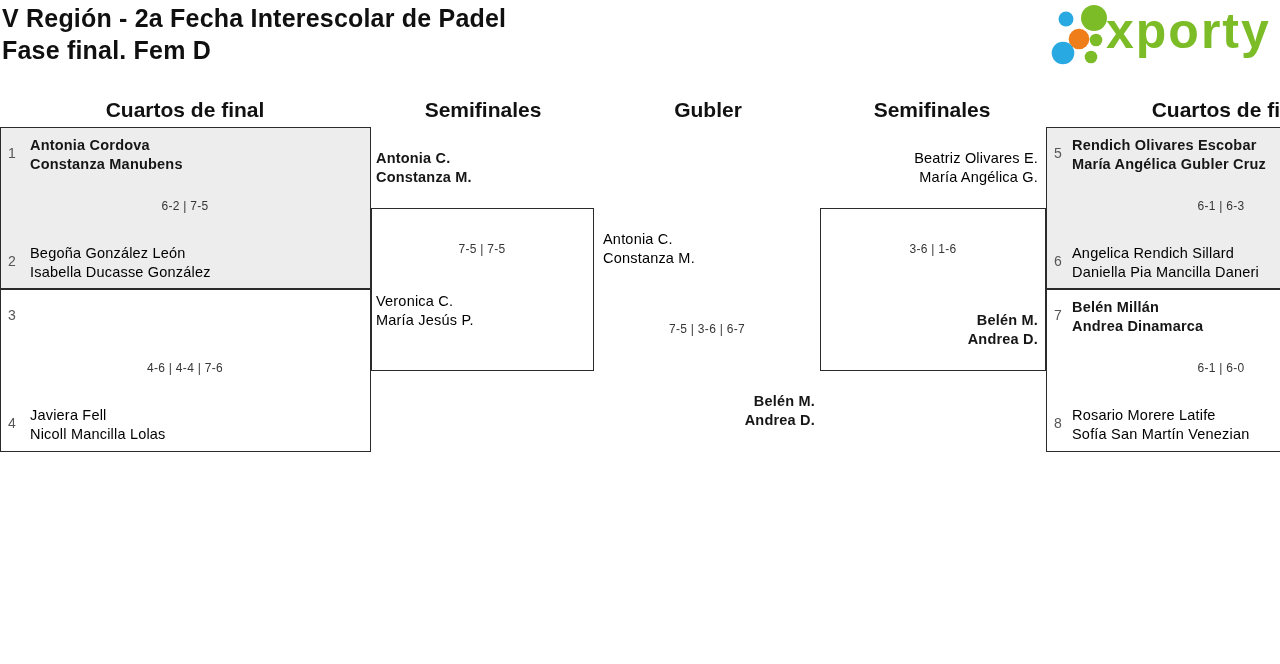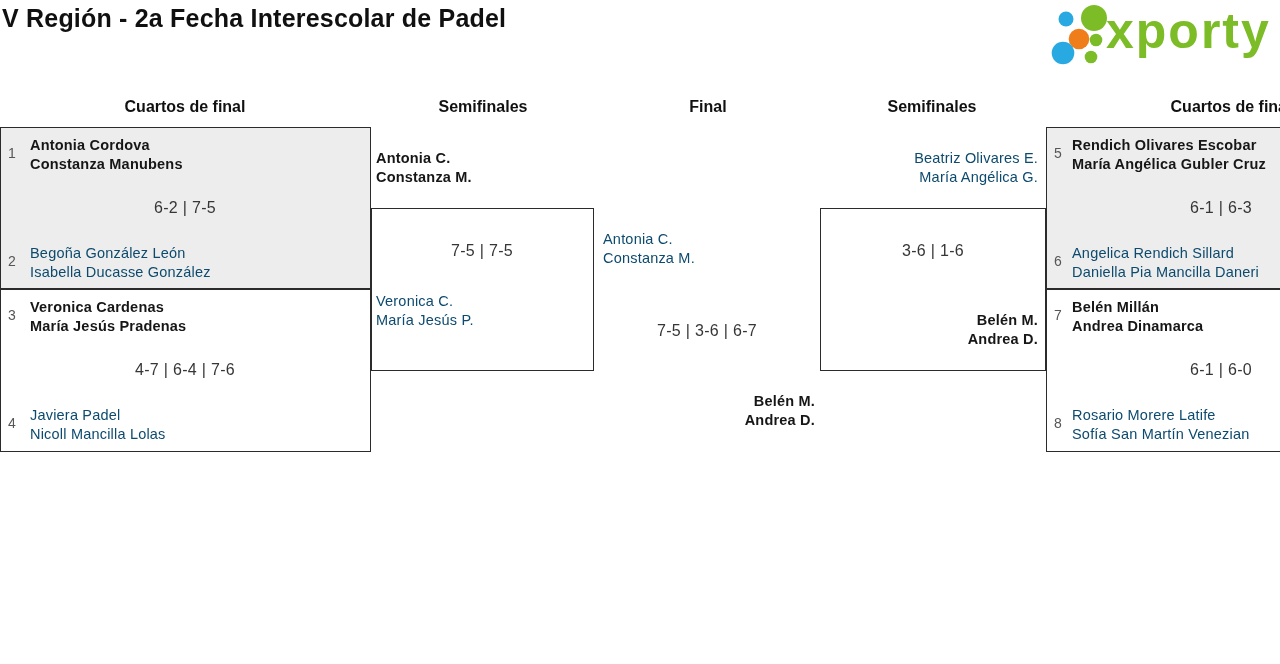--- a/index.html
+++ b/index.html
@@ -4,53 +4,54 @@
 <style>
   html,body{margin:0;padding:0;background:#fff;}
   .page{
     position:relative;width:1280px;height:664px;background:#ffffff;overflow:hidden;
     font-family:"Liberation Sans",sans-serif;color:#1c1c1c;
   }
   .title-block{position:absolute;left:2px;top:2px;font-size:25px;font-weight:700;
     line-height:32px;color:#101010;letter-spacing:.2px;white-space:nowrap;}
   .logo-svg{position:absolute;left:1046px;top:2px;}
   .round-label{position:absolute;top:98px;transform:translateX(-50%);
-    font-size:16px;font-weight:700;color:#111;white-space:nowrap;}
+    font-size:21px;font-weight:700;color:#111;white-space:nowrap;}
   .box{position:absolute;border:1px solid #2b2b2b;box-sizing:border-box;background:#fff;}
   .box.gray{background:#ededed;}
   .seed{position:absolute;font-size:14px;color:#565656;white-space:nowrap;}
-  .team{position:absolute;font-size:14.5px;line-height:19px;color:#0c4a6e;
+  .team{position:absolute;font-size:14.5px;line-height:19px;color:#000000;
     letter-spacing:.2px;white-space:nowrap;}
   .team.winner{font-weight:700;color:#161616;}
   .team.r{text-align:right;}
-  .score{position:absolute;font-size:16px;color:#363636;letter-spacing:.3px;
+  .score{position:absolute;font-size:12px;color:#363636;letter-spacing:.3px;
     transform:translateX(-50%);white-space:nowrap;}
 </style>
 </head>
 <body>
 
 <div class="page">
 
   <div class="title-block">
     <div>V Región - 2a Fecha Interescolar de Padel</div>
+    <div>Fase final. Fem D</div>
   </div>
 
   <svg class="logo-svg" width="234" height="76" viewBox="0 0 234 76">
     <circle cx="20" cy="17" r="7.5" fill="#29a9e1"></circle>
     <circle cx="48" cy="16" r="13" fill="#7cbc27"></circle>
     <circle cx="33" cy="37" r="10.3" fill="#ef7d1a"></circle>
     <circle cx="50" cy="38" r="6.3" fill="#7cbc27"></circle>
     <circle cx="17" cy="51" r="11.3" fill="#29a9e1"></circle>
     <circle cx="45" cy="55" r="6.3" fill="#7cbc27"></circle>
     <text x="60" y="46" font-family="Liberation Sans, sans-serif" font-size="50" font-weight="bold" letter-spacing="2" fill="#7cbc27">xporty</text>
   </svg>
 
   <div class="round-label" style="left:185px">Cuartos de final</div>
   <div class="round-label" style="left:483px">Semifinales</div>
-  <div class="round-label" style="left:708px">Final</div>
+  <div class="round-label" style="left:708px">Gubler</div>
   <div class="round-label" style="left:932px">Semifinales</div>
   <div class="round-label" style="left:1231px">Cuartos de final</div>
 
   <div class="box gray" style="left:0;top:127px;width:371px;height:162px"></div>
   <div class="box" style="left:0;top:289px;width:371px;height:163px"></div>
 
   <div class="box" style="left:371px;top:208px;width:223px;height:163px"></div>
   <div class="box" style="left:820px;top:208px;width:226px;height:163px"></div>
 
   <div class="box gray" style="left:1046px;top:127px;width:350px;height:162px"></div>
@@ -62,28 +63,24 @@
     <div>Constanza Manubens</div>
   </div>
   <div class="score" style="left:185px;top:199px">6-2 | 7-5</div>
   <div class="seed" style="left:8px;top:253px">2</div>
   <div class="team" style="left:30px;top:244px">
     <div>Begoña González León</div>
     <div>Isabella Ducasse González</div>
   </div>
 
   <div class="seed" style="left:8px;top:307px">3</div>
-  <div class="team winner" style="left:30px;top:298px">
-    <div>Veronica Cardenas</div>
-    <div>María Jesús Pradenas</div>
-  </div>
-  <div class="score" style="left:185px;top:361px">4-7 | 6-4 | 7-6</div>
+  <div class="score" style="left:185px;top:361px">4-6 | 4-4 | 7-6</div>
   <div class="seed" style="left:8px;top:415px">4</div>
   <div class="team" style="left:30px;top:406px">
-    <div>Javiera Padel</div>
+    <div>Javiera Fell</div>
     <div>Nicoll Mancilla Lolas</div>
   </div>
 
   <div class="team winner" style="left:376px;top:149px">
     <div>Antonia C.</div>
     <div>Constanza M.</div>
   </div>
   <div class="score" style="left:482px;top:242px">7-5 | 7-5</div>
   <div class="team" style="left:376px;top:292px">
     <div>Veronica C.</div>

